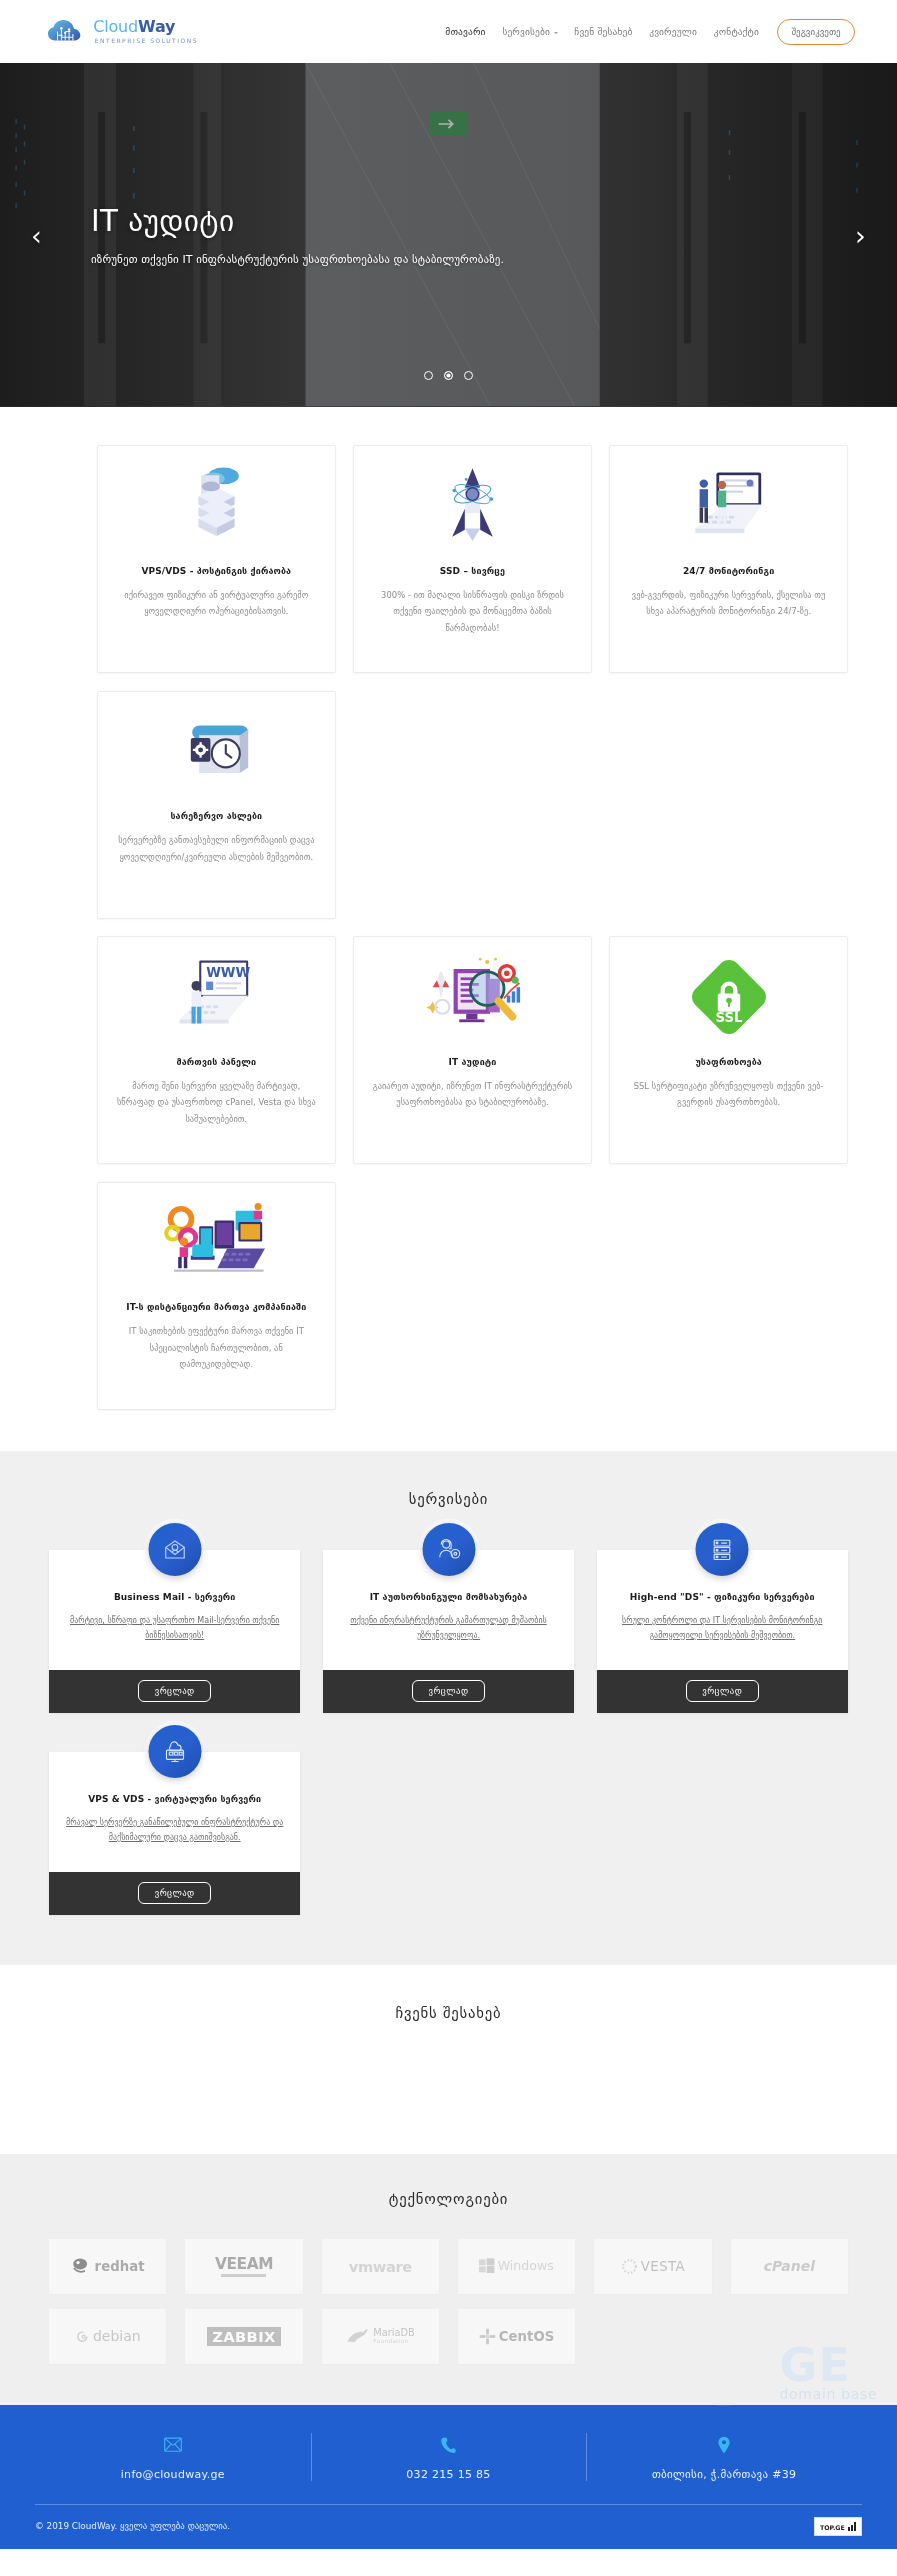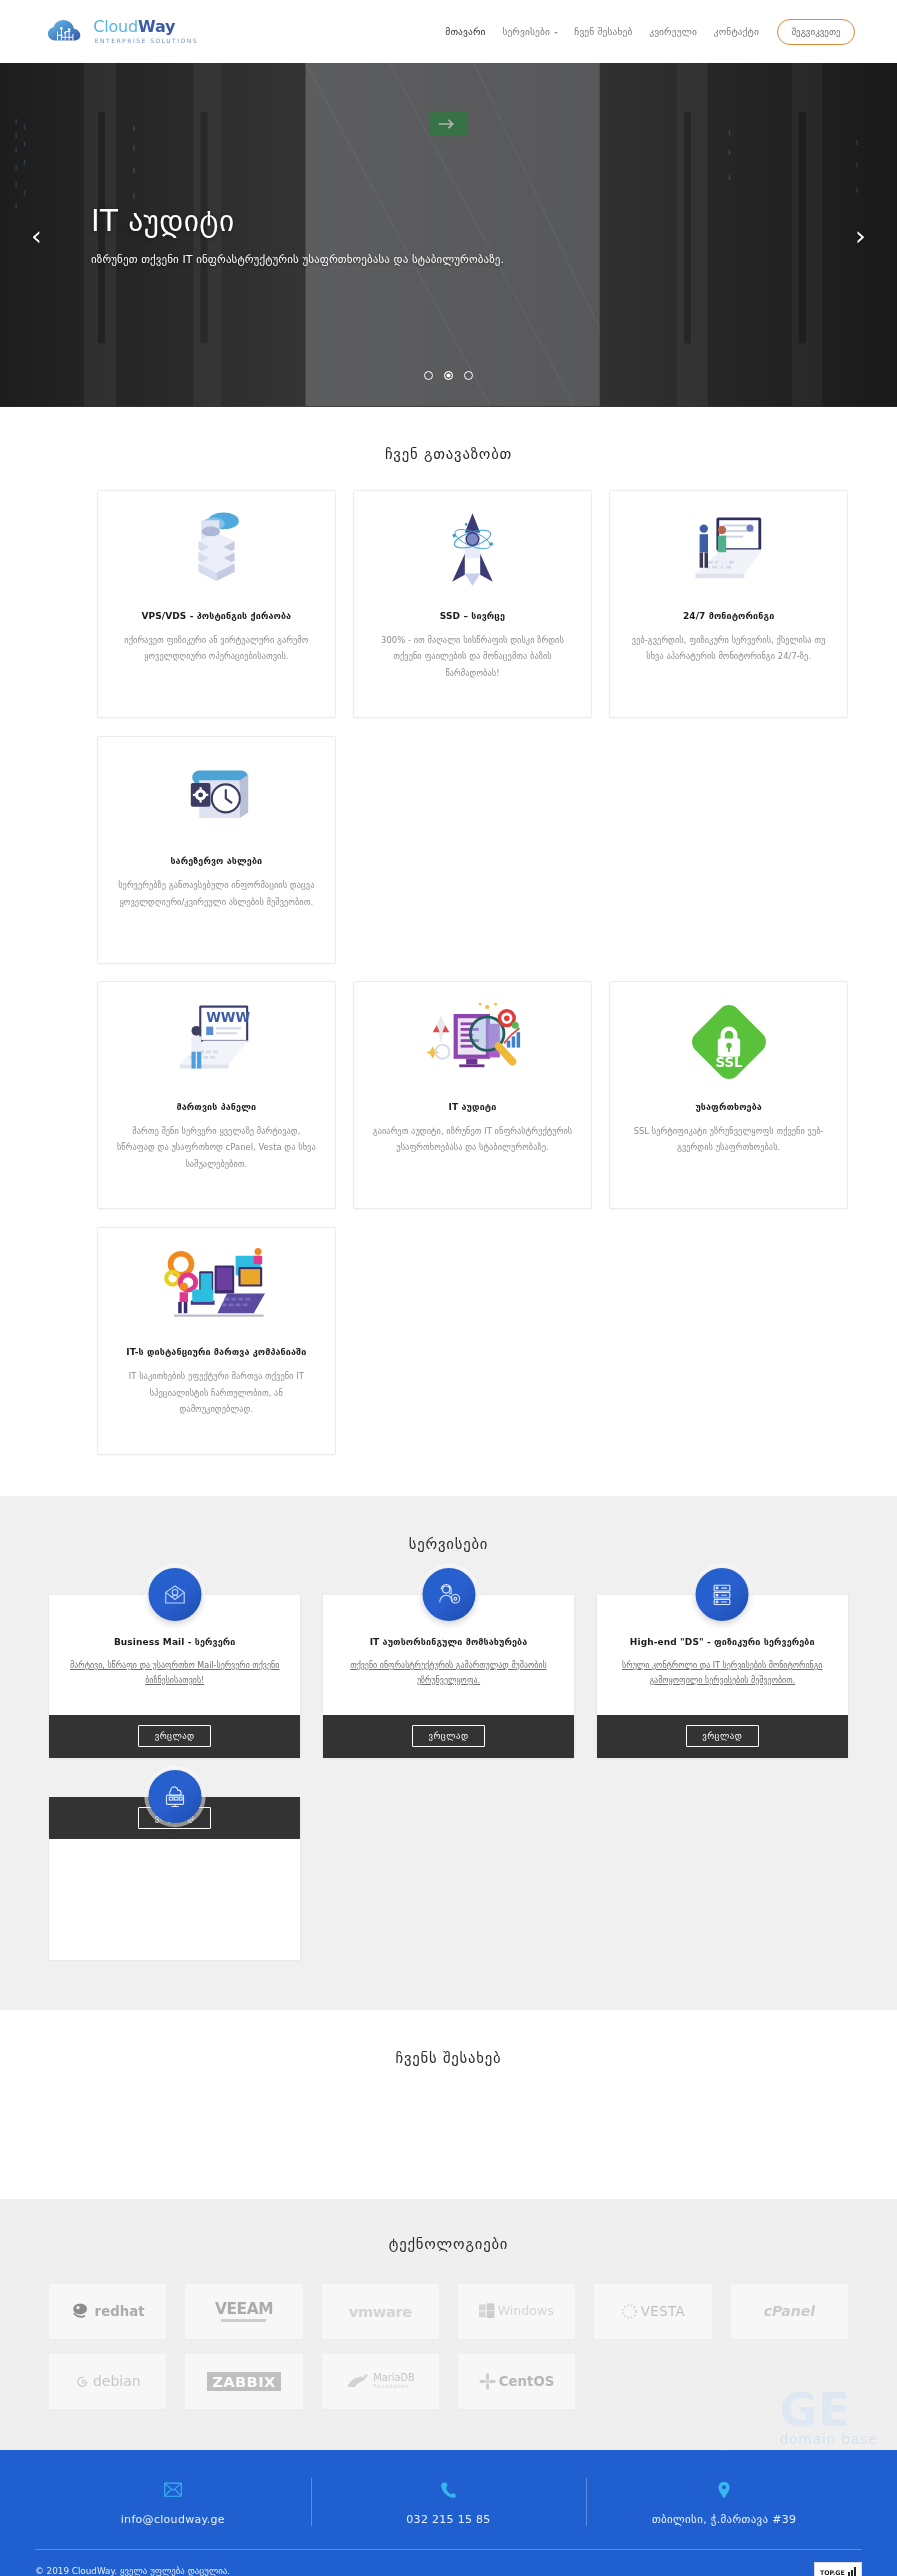--- a/index.html
+++ b/index.html
@@ -182,21 +182,21 @@
     margin-bottom: 10.5px; letter-spacing: 0.1px; line-height: 1.45;
   }
   .svc-desc { font-size: 8px; color: #6e6e6e; line-height: 1.85; text-decoration: underline; }
   .svc-foot {
     background: #333333;
     padding: 10.5px 0;
     display: flex; justify-content: center;
   }
   .svc-btn {
     border: 0.7px solid #fff; background: transparent; color: #fff;
-    font-size: 8.8px; padding: 4.9px 15.4px; border-radius: 1px; cursor: pointer;
+    font-size: 8.8px; padding: 4.9px 15.4px; border-radius: 6px; cursor: pointer;
     letter-spacing: 0.4px;
     font-family: "DejaVu Sans", "Liberation Sans", sans-serif;
   }
 
   
   .about { background: #fff; padding: 39px 0 133px; }
 
   
   .tech { background: #efefef; padding: 36px 0 41px; position: relative; overflow: hidden; }
   .tech .section-title { margin-bottom: 32px; }
@@ -355,21 +355,20 @@
   </div>
 
   <div class="hero-dots">
     <span class="hero-dot"></span>
     <span class="hero-dot active"></span>
     <span class="hero-dot"></span>
   </div>
 </section>
 
 <section class="offers">
-  <h2 class="section-title">ჩვენ გთავაზობთ</h2>
   <div class="wrap">
     <div class="card-grid">
 
       <div class="offer-card">
         <div class="offer-art">
           <svg width="67" height="84" viewBox="0 0 96 120">
             <ellipse cx="58" cy="17" rx="22" ry="12" fill="#4fa8de"></ellipse>
             <ellipse cx="44" cy="21" rx="16" ry="9" fill="#7fc4e8"></ellipse>
             <rect x="26" y="16" width="26" height="34" fill="#dfe4f2"></rect>
             <g>
@@ -697,20 +696,24 @@
         <div class="svc-badge">
           <svg width="27" height="27" viewBox="0 0 38 38" fill="none" stroke="#d9e8ff" stroke-width="1.6">
             <path d="M13 11 a5 5 0 0 1 10 -1 a4 4 0 0 1 1 8 h-10 a4 4 0 0 1 -1 -7 z"></path>
             <rect x="7" y="17" width="24" height="13" rx="1.5"></rect>
             <rect x="11" y="20" width="5" height="4"></rect>
               <rect x="18" y="20" width="5" height="4"></rect>
               <rect x="25" y="20" width="4" height="4"></rect>
             <path d="M19 30 v3 M14 33 h10"></path>
           </svg>
         </div>
+        <div class="svc-body">
+          <div class="svc-title">VPS &amp; VDS - ვირტუალური სერვერი</div>
+          <div class="svc-desc">მრავალ სერვერზე განაწილებული ინფრასტრუქტურა და მაქსიმალური დაცვა გათიშვისგან.</div>
+        </div>
         <div class="svc-foot">
             <button class="svc-btn">ვრცლად</button>
           </div>
       </div>
 
     </div>
   </div>
 </section>
 
 <section class="about">

